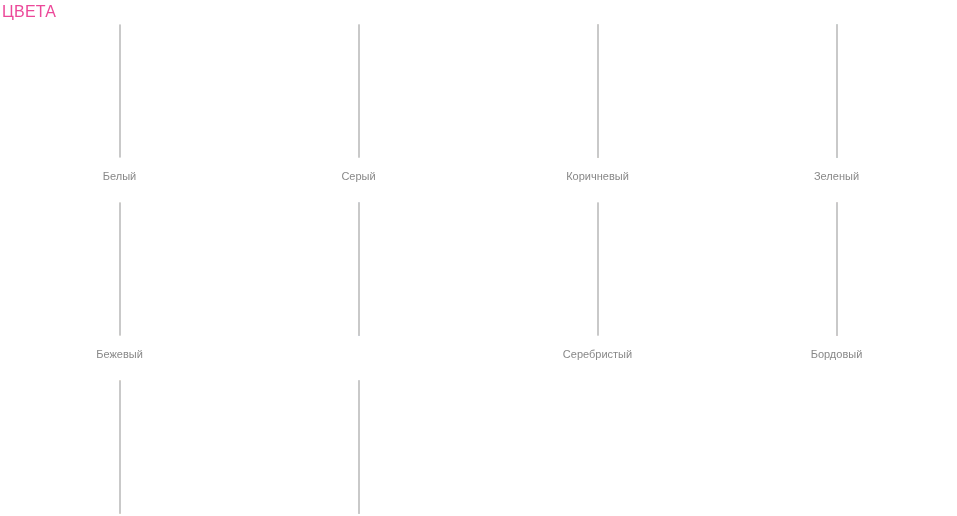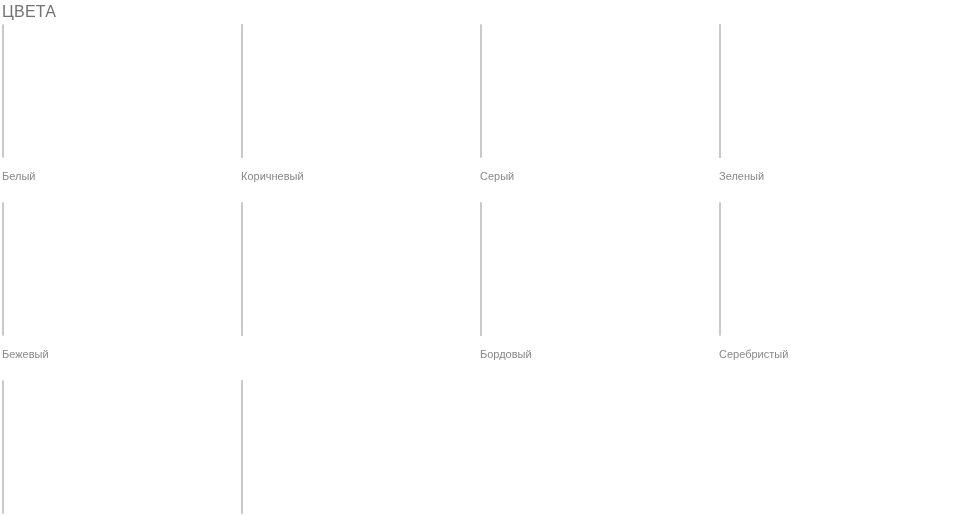--- a/index.html
+++ b/index.html
@@ -20,21 +20,21 @@
     width: 957px;
     height: 516px;
     box-sizing: border-box;
     position: relative;
   }
 
   .section-title {
     font-size: 16px;
     line-height: 18px;
     font-weight: 400;
-    color: #737373;
+    color: #ec4899;
     letter-spacing: 0.2px;
     padding: 3px 0 0 2px;
     margin: 0;
     height: 24px;
     box-sizing: border-box;
   }
 
   .swatch-grid {
     display: flex;
     flex-wrap: wrap;
@@ -45,21 +45,21 @@
     list-style: none;
   }
 
   .swatch-cell {
     width: 239px;
     box-sizing: border-box;
     padding: 0 2px;
     margin: 0 0 19px 0;
     display: flex;
     flex-direction: column;
-    align-items: flex-start;
+    align-items: center;
   }
 
   .swatch-chip {
     height: 134px;
     border: 1px solid #c9c9c9;
     border-radius: 3px;
     box-sizing: border-box;
     background-color: #ffffff;
     background-repeat: no-repeat;
     background-size: cover;
@@ -127,45 +127,45 @@
 <div class="page">
 
   <h2 class="section-title">ЦВЕТА</h2>
 
   <ul class="swatch-grid">
       <li class="swatch-cell">
         <div class="swatch-chip" style="background-color: rgb(255, 255, 255);"></div>
         <div class="swatch-label">Белый</div>
       </li>
       <li class="swatch-cell">
+        <div class="swatch-chip" style="background-color: rgb(174, 176, 178);"></div>
+        <div class="swatch-label">Серый</div>
+      </li>
+      <li class="swatch-cell">
         <div class="swatch-chip" style="background-color: rgb(66, 51, 31);"></div>
         <div class="swatch-label">Коричневый</div>
-      </li>
-      <li class="swatch-cell">
-        <div class="swatch-chip" style="background-color: rgb(174, 176, 178);"></div>
-        <div class="swatch-label">Серый</div>
       </li>
       <li class="swatch-cell">
         <div class="swatch-chip" style="background-color: rgb(4, 64, 54);"></div>
         <div class="swatch-label">Зеленый</div>
       </li>
       <li class="swatch-cell">
         <div class="swatch-chip" style="background-color: rgb(228, 214, 180);"></div>
         <div class="swatch-label">Бежевый</div>
       </li>
       <li class="swatch-cell">
         <div class="swatch-chip" style="background-color: rgb(30, 58, 128);"></div>
       </li>
       <li class="swatch-cell">
+        <div class="swatch-chip" style="background-color: rgb(194, 196, 198);"></div>
+        <div class="swatch-label">Серебристый</div>
+      </li>
+      <li class="swatch-cell">
         <div class="swatch-chip" style="background-color: rgb(92, 27, 41);"></div>
         <div class="swatch-label">Бордовый</div>
-      </li>
-      <li class="swatch-cell">
-        <div class="swatch-chip" style="background-color: rgb(194, 196, 198);"></div>
-        <div class="swatch-label">Серебристый</div>
       </li>
       <li class="swatch-cell">
         <div class="swatch-chip texture-wood"></div>
         <div class="swatch-label">Золотой дуб</div>
       </li>
       <li class="swatch-cell">
         <div class="swatch-chip" style="background-color: rgb(51, 58, 69);"></div>
         <div class="swatch-label">Антрацит муар (RAL 7016)</div>
       </li>
     </ul>

